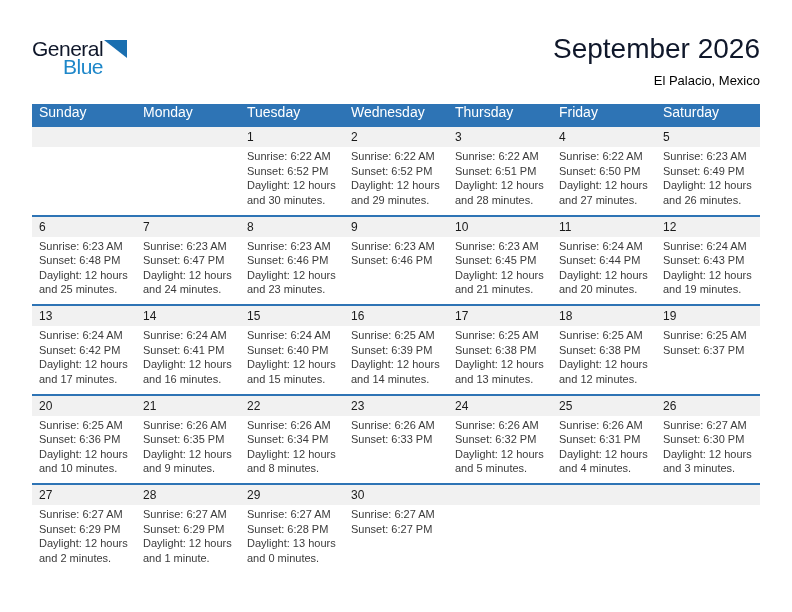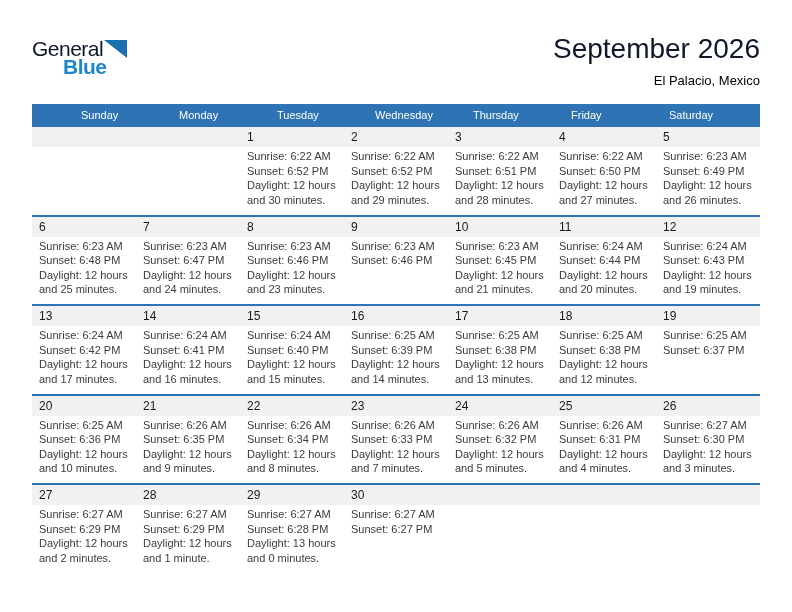--- a/index.html
+++ b/index.html
@@ -16,32 +16,32 @@
     position:absolute; top:34px; left:32px; right:32px;
     display:flex; justify-content:space-between; align-items:flex-start;
   }
   .logo { padding-top:4px; line-height:1; }
   .logo-line1 { display:flex; align-items:flex-start; }
   .logo-general {
     font-size:21px; color:#0f172a; letter-spacing:-0.5px; font-weight:500;
   }
   .logo-tri { margin-left:1px; margin-top:2px; display:block; }
   .logo-blue {
-    font-size:21px; letter-spacing:-0.5px; font-weight:700;
+    font-size:21px; letter-spacing:-0.5px; font-weight:400;
     color:var(--logo-blue); margin-left:31px; margin-top:-3px;
   }
   .titles { text-align:right; }
   .month-title { font-size:28px; color:#0f172a; line-height:1.1; }
   .location { font-size:13px; color:#000; margin-top:8px; }
 
   
   .calendar { position:absolute; top:104px; left:32px; width:728px; }
   .weekday-row {
-    display:flex; height:21px; align-items:center;
-    background:var(--header-blue); color:#fff; font-size:11px;padding-left:42px;
+    display:flex; height:21px; align-items:flex-start;
+    background:var(--header-blue); color:#fff; font-size:14px;
   }
   .weekday-cell { flex:1 1 0; padding-left:7px; white-space:nowrap; overflow:hidden; }
   .week-row {
     display:flex; height:89.5px;
     border-top:2px solid var(--header-blue);
   }
   .day-cell { flex:1 1 0; overflow:hidden; }
   .date-band {
     height:20px; background:var(--band-gray);
     display:flex; align-items:center;
@@ -314,21 +314,20 @@
               <div>Daylight: 12 hours and 8 minutes.</div>
             </div>
           </div>
           <div class="day-cell">
             <div class="date-band">
               <span>23</span>
             </div>
             <div class="cell-info">
               <div>Sunrise: 6:26 AM</div>
               <div>Sunset: 6:33 PM</div>
-              <div>Daylight: 12 hours and 7 minutes.</div>
             </div>
           </div>
           <div class="day-cell">
             <div class="date-band">
               <span>24</span>
             </div>
             <div class="cell-info">
               <div>Sunrise: 6:26 AM</div>
               <div>Sunset: 6:32 PM</div>
               <div>Daylight: 12 hours and 5 minutes.</div>

